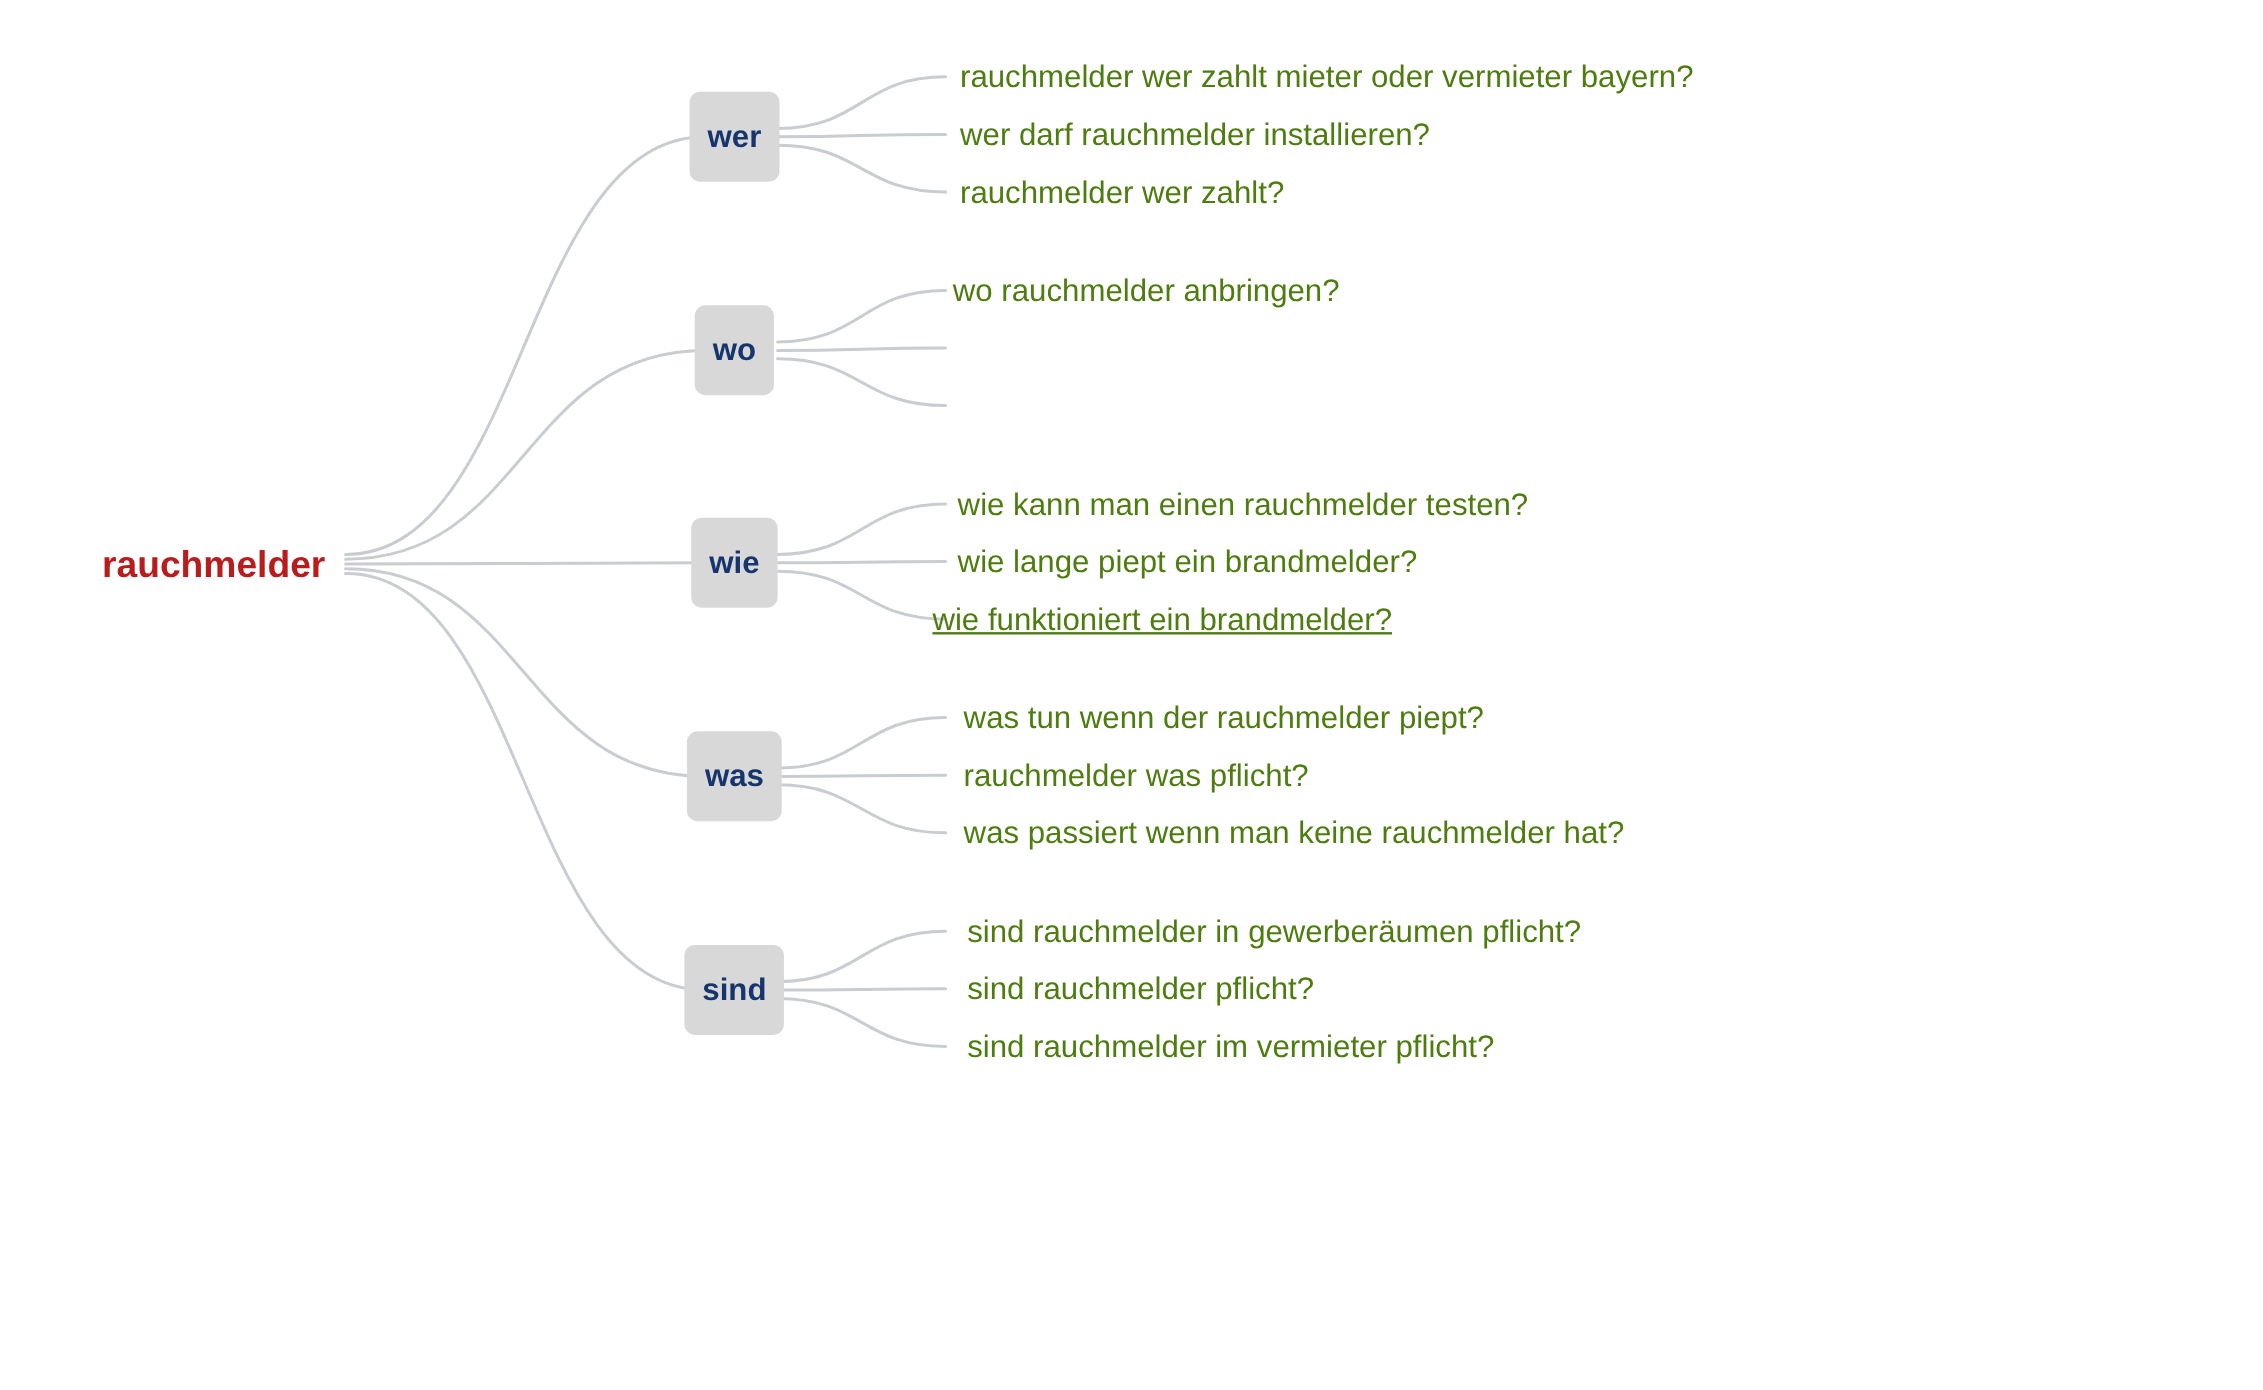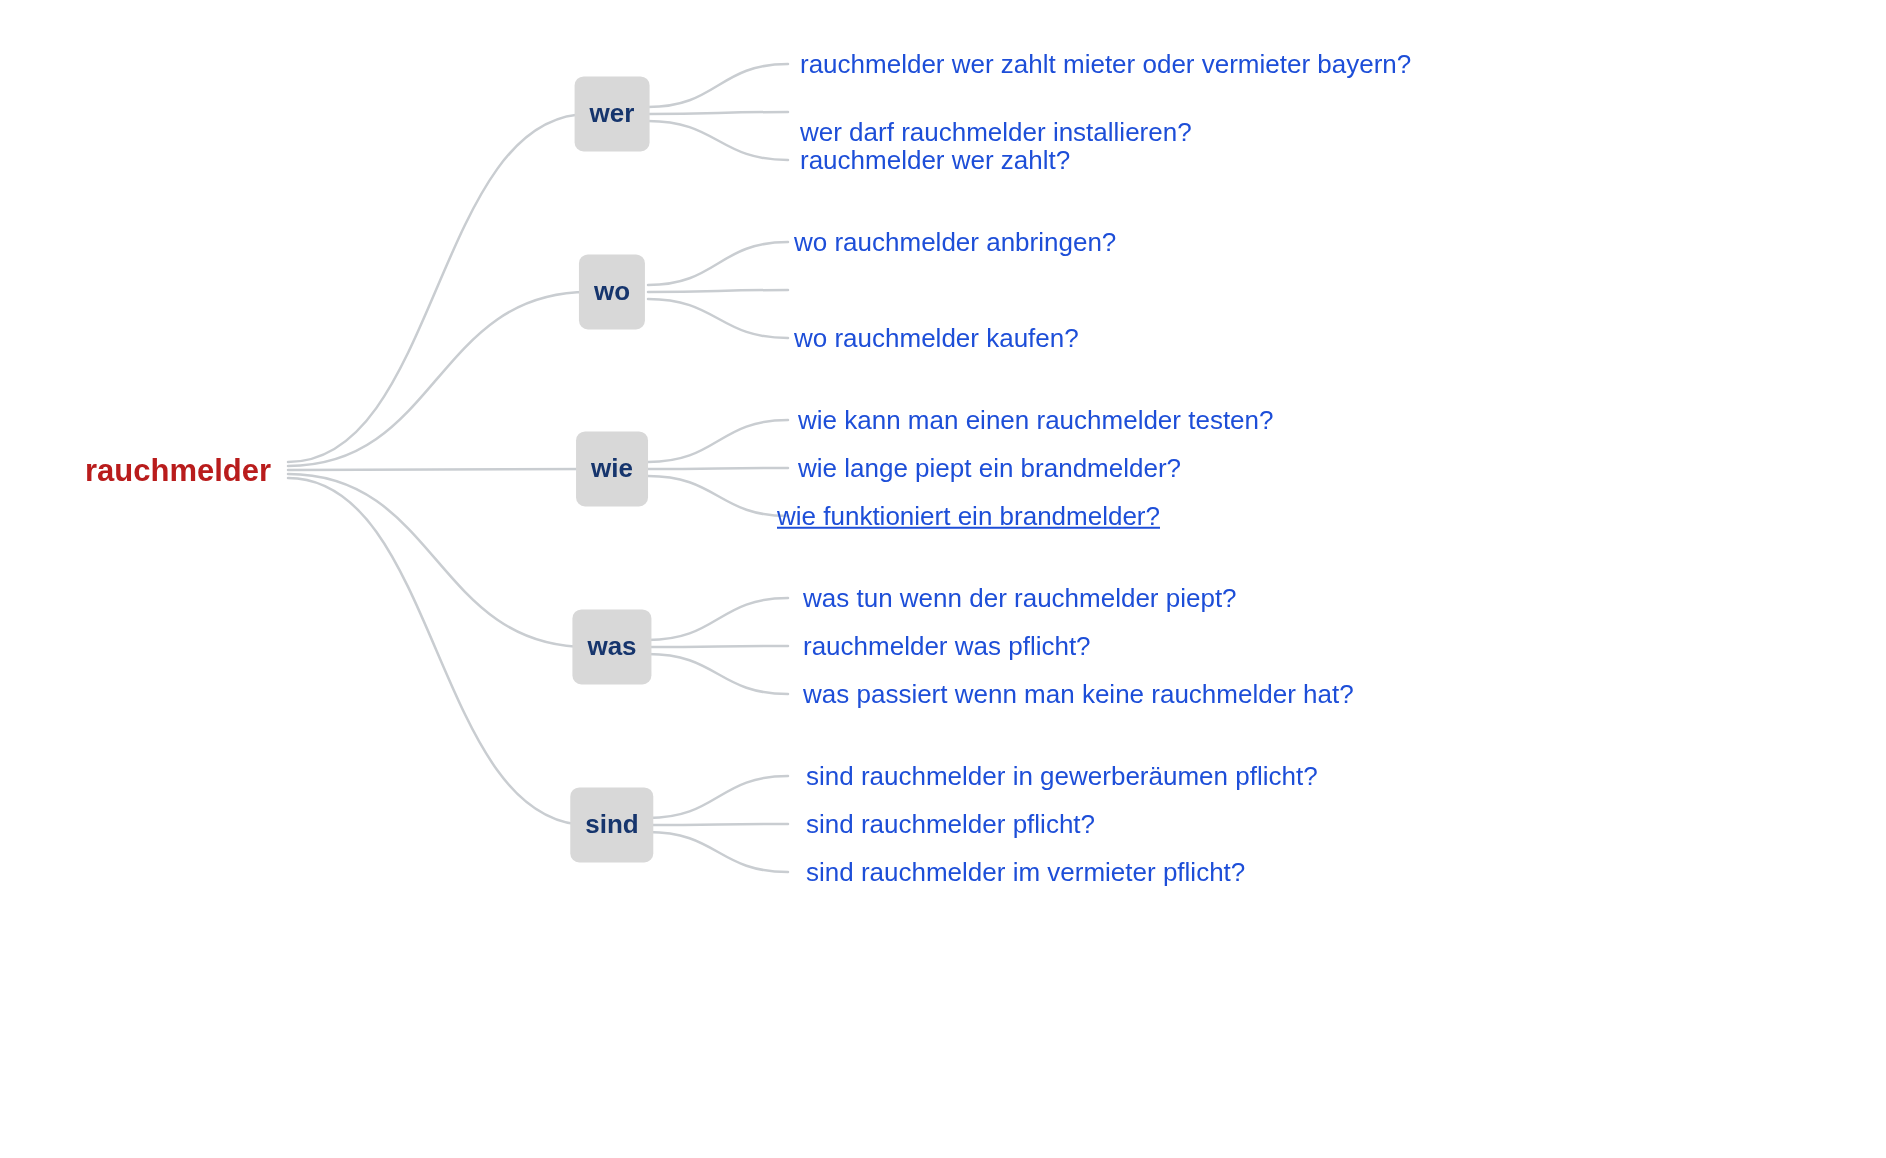--- a/index.html
+++ b/index.html
@@ -45,21 +45,21 @@
     font-weight: 700;
     color: #16356d;
     white-space: nowrap;
     line-height: 1.2;
   }
   .question-label {
     position: absolute;
     transform: translateY(-50%);
     font-size: 26px;
     font-weight: 400;
-    color: #1d4ed8;
+    color: #4d7c0f;
     white-space: nowrap;
     line-height: 1.25;
   }
 </style>
 </head>
 <body>
 
 <div class="canvas">
 
   <svg class="connectors" viewBox="0 0 1886 1158" aria-hidden="true">
@@ -94,26 +94,25 @@
       <path d="M 648 818 C 718 818 718 776 788 776"></path>
       <path d="M 648 825 C 718 825 718 824 788 824"></path>
       <path d="M 648 832 C 718 832 718 872 788 872"></path>
     </g>
   </svg>
 
   <div class="root-label" style="left:85px; top:471px;">rauchmelder</div>
 
   <div class="branch-node" style="left:612px; top:114px;">wer</div>
   <div class="question-label" style="left:800px; top:64px;">rauchmelder wer zahlt mieter oder vermieter bayern?</div>
-  <div class="question-label" style="left:800px; top:112px;margin-top:20px;">wer darf rauchmelder installieren?</div>
+  <div class="question-label" style="left:800px; top:112px;">wer darf rauchmelder installieren?</div>
   <div class="question-label" style="left:800px; top:160px;">rauchmelder wer zahlt?</div>
 
   <div class="branch-node" style="left:612px; top:292px;">wo</div>
   <div class="question-label" style="left:794px; top:242px;">wo rauchmelder anbringen?</div>
-  <div class="question-label" style="left:794px; top:338px;">wo rauchmelder kaufen?</div>
 
   <div class="branch-node" style="left:612px; top:469px;">wie</div>
   <div class="question-label" style="left:798px; top:420px;">wie kann man einen rauchmelder testen?</div>
   <div class="question-label" style="left:798px; top:468px;">wie lange piept ein brandmelder?</div>
   <div class="question-label" style="left:777px; top:516px;text-decoration:underline;">wie funktioniert ein brandmelder?</div>
 
   <div class="branch-node" style="left:612px; top:647px;">was</div>
   <div class="question-label" style="left:803px; top:598px;">was tun wenn der rauchmelder piept?</div>
   <div class="question-label" style="left:803px; top:646px;">rauchmelder was pflicht?</div>
   <div class="question-label" style="left:803px; top:694px;">was passiert wenn man keine rauchmelder hat?</div>

